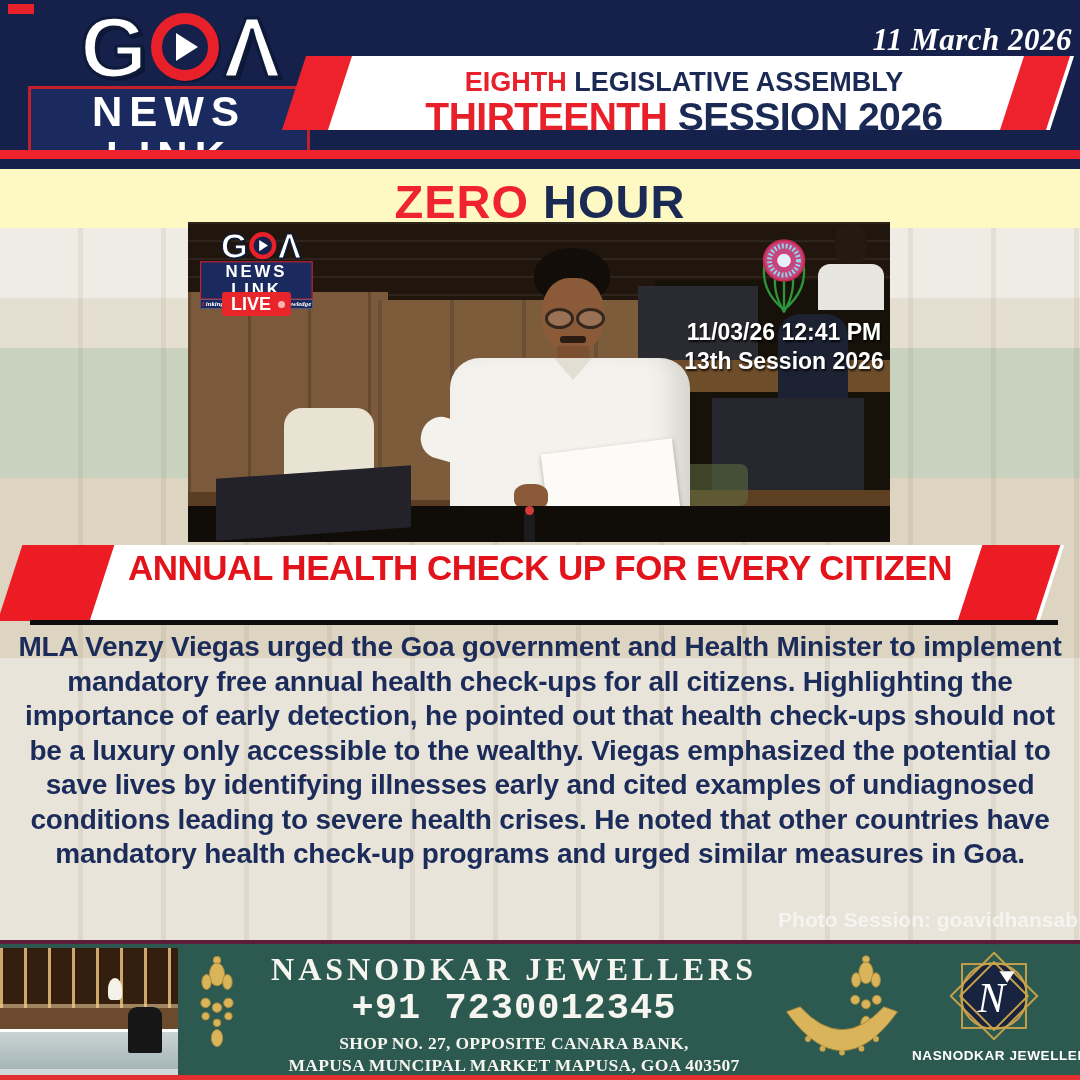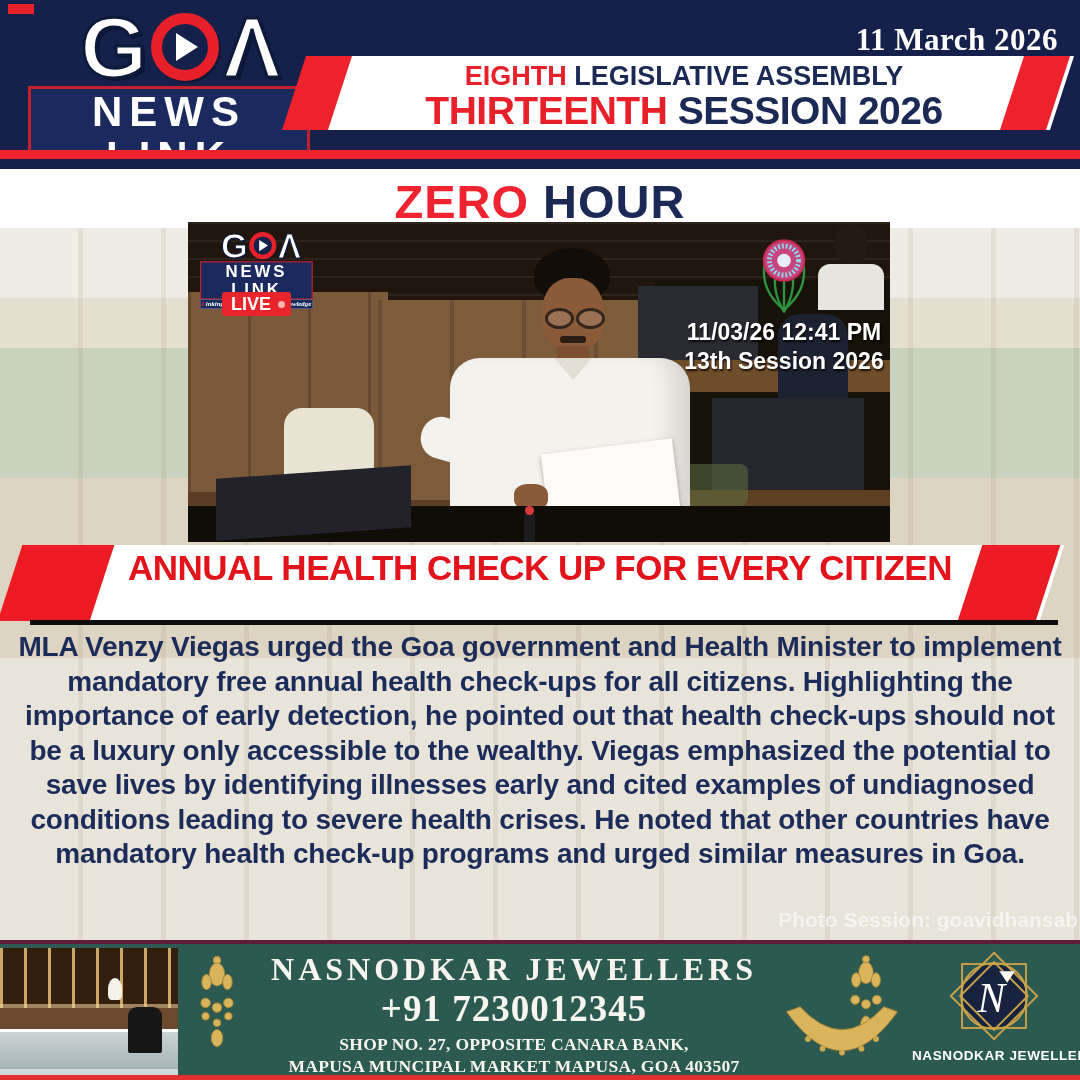--- a/index.html
+++ b/index.html
@@ -4,22 +4,22 @@
 <style>
   html,body{margin:0;padding:0;background:#555;}
   .canvas{position:relative;width:1080px;height:1080px;overflow:hidden;
           font-family:"Liberation Sans",sans-serif;background:#e7e4db;margin:0 auto;}
 
   
   .header{position:absolute;left:0;top:0;width:1080px;height:150px;background:#15214a;}
   .corner-chip{position:absolute;left:8px;top:4px;width:26px;height:10px;background:#e8202a;}
   .bar-red{position:absolute;left:0;top:150px;width:1080px;height:9px;background:#ee222c;}
   .bar-navy{position:absolute;left:0;top:159px;width:1080px;height:10px;background:#15214a;}
-  .date{position:absolute;top:22px;right:22px;color:#fff;font-family:"Liberation Serif",serif;
-        font-weight:700;font-size:31px;letter-spacing:.5px;}
+  .date{position:absolute;top:22px;right:8px;color:#fff;font-family:"Liberation Serif",serif;
+        font-weight:700;font-size:31px;letter-spacing:.5px;font-style:italic;}
 
   
   .gnl{position:absolute;left:28px;top:8px;width:305px;}
   .gnl-goa{height:78px;display:flex;align-items:center;justify-content:center;gap:4px;}
   .gnl-goa .g,.gnl-goa .a{font-size:86px;line-height:72px;font-weight:800;color:#fff;
         -webkit-text-stroke:3px #0e1a3a;text-shadow:3px 3px 0 rgba(10,20,50,.85);}
   .play{display:inline-block;width:46px;height:46px;border-radius:50%;background:#15214a;
         border:11px solid #e8202a;position:relative;box-shadow:2px 2px 0 rgba(10,20,50,.7);}
   .play .tri{position:absolute;left:14px;top:9px;width:0;height:0;
         border-left:22px solid #fff;border-top:14px solid transparent;border-bottom:14px solid transparent;}
@@ -27,25 +27,25 @@
         font-weight:700;font-size:42px;line-height:45px;letter-spacing:7px;}
   .gnl-tag{width:280px;border:1px solid #8a93ad;background:#1a2a5e;text-align:center;
         font-family:"Liberation Serif",serif;font-style:italic;font-weight:700;font-size:17px;line-height:21px;}
 
   
   .banner{position:absolute;left:288px;top:56px;width:792px;height:74px;}
   .banner-white{position:absolute;left:14px;right:18px;top:0;bottom:0;background:#fff;transform:skewX(-18deg);}
   .cap{position:absolute;top:0;bottom:0;width:46px;background:#ee222c;transform:skewX(-18deg);}
   .cap-left{left:6px;} .cap-right{right:22px;}
   .banner-text{position:absolute;left:0;top:0;width:100%;text-align:center;font-weight:800;}
-  .banner-l1{font-size:27px;margin-top:5px;letter-spacing:0px;}
+  .banner-l1{font-size:27px;margin-top:11px;letter-spacing:0px;}
   .banner-l2{font-size:39px;margin-top:-3px;letter-spacing:-0.5px;}
 
   
-  .zero{position:absolute;left:0;top:169px;width:1080px;height:59px;background:#ffffff;
+  .zero{position:absolute;left:0;top:169px;width:1080px;height:59px;background:#fef9c3;
         text-align:center;font-weight:800;font-size:47px;letter-spacing:1px;padding-top:5px;box-sizing:border-box;}
   .stage{position:absolute;left:0;top:228px;width:1080px;height:712px;
      background:linear-gradient(to bottom,#efece6 0 70px,#e5dfd2 70px 120px,
         #c9d2bf 120px 250px,#ddd4c2 250px 430px,#e8e4da 430px 100%);}
   .stage::after{content:"";position:absolute;inset:0;
      background:repeating-linear-gradient(90deg,transparent 0 78px,rgba(120,90,50,.09) 78px 83px);}
 
   
   .video{position:absolute;left:188px;top:222px;width:702px;height:320px;background:#5a3d22;overflow:hidden;}
   .v-topwall{position:absolute;left:0;top:0;width:100%;height:92px;background:#20160e;
@@ -120,21 +120,21 @@
      background:repeating-linear-gradient(90deg,rgba(214,176,112,.9) 0 3px,rgba(44,24,10,.9) 3px 24px);
      box-shadow:inset 0 -4px 0 rgba(230,200,150,.6);}
   .ad-photo .mid{position:absolute;left:0;top:60px;width:100%;height:22px;background:#6b4a2e;}
   .ad-photo .mann{position:absolute;left:108px;top:30px;width:14px;height:22px;background:#f5f2ea;border-radius:50% 50% 25% 25%;}
   .ad-photo .counter{position:absolute;left:0;bottom:0;width:100%;height:46px;
      background:linear-gradient(#cdd6d6,#9fb0b2);
      box-shadow:inset 0 3px 0 #fff,inset 0 -6px 0 rgba(255,255,255,.5);}
   .ad-photo .chair{position:absolute;right:16px;bottom:22px;width:34px;height:46px;background:#161616;border-radius:9px 9px 2px 2px;}
   .ad-mid{position:absolute;left:178px;top:0;width:672px;height:100%;text-align:center;color:#f6f5ef;}
   .ad-title{font-family:"Liberation Serif",serif;font-weight:700;font-size:32px;letter-spacing:4px;margin-top:7px;}
-  .ad-phone{font-family:Liberation Serif, serif;font-weight:700;font-size:37px;letter-spacing:1px;margin-top:-1px;}
+  .ad-phone{font-family:Liberation Mono, monospace;font-weight:700;font-size:37px;letter-spacing:1px;margin-top:-1px;}
   .ad-addr{font-family:"Liberation Serif",serif;font-weight:700;font-size:17.5px;line-height:1.28;margin-top:3px;letter-spacing:.3px;}
   .earring{position:absolute;top:8px;}
   .earring1{left:198px;} .earring2{left:848px;}
   .necklace{position:absolute;left:778px;bottom:6px;}
   .ad-logo{position:absolute;left:912px;top:5px;width:164px;text-align:center;}
   .ad-logo-caption{color:#fff;font-weight:700;font-size:13.5px;letter-spacing:.6px;margin-top:1px;white-space:nowrap;}
 </style>
 </head>
 <body>
 

